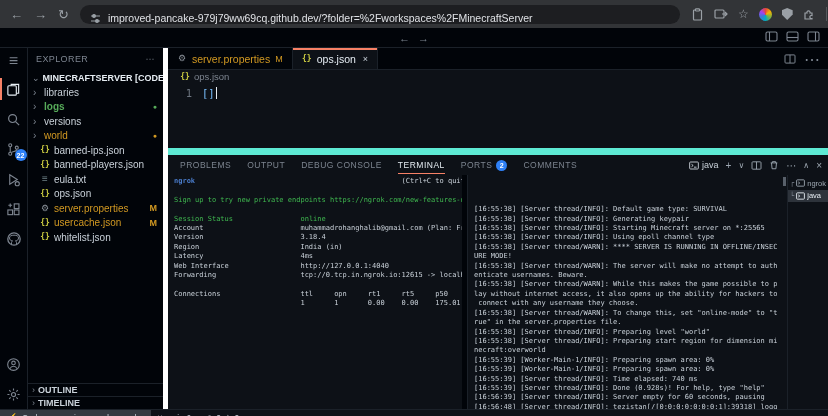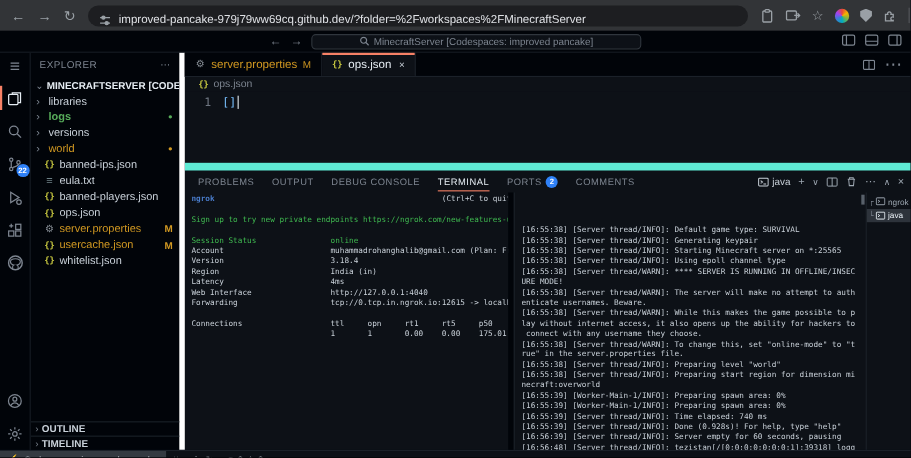--- a/index.html
+++ b/index.html
@@ -157,29 +157,20 @@
           </g>
       </svg>
       <span class="vdiv"></span>
 
     </div>
   </div>
 
   <div class="titlebar">
     <span class="tb-arrow">←</span>
     <span class="tb-arrow">→</span>
-    <div class="searchpill">
-      <svg class="cic" width="9" height="9" viewBox="0 0 10 10">
-        <g stroke="#7d8590" stroke-width="1.2" fill="none">
-            <circle cx="4" cy="4" r="3"></circle>
-            <line x1="6.3" y1="6.3" x2="9" y2="9"></line>
-          </g>
-      </svg>
-      <span>MinecraftServer [Codespaces: improved pancake]</span>
-    </div>
     <div class="tb-right">
       <svg class="cic" width="13" height="11" viewBox="0 0 13 11">
         <g stroke="#7d8590" stroke-width="1.1" fill="none">
             <rect x="1" y="1" width="11" height="9" rx="1.5"></rect>
             <line x1="4.5" y1="1" x2="4.5" y2="10"></line>
           </g>
       </svg>
       <svg class="cic" width="13" height="11" viewBox="0 0 13 11">
         <g stroke="#7d8590" stroke-width="1.1" fill="none">
             <rect x="1" y="1" width="11" height="9" rx="1.5"></rect>
@@ -297,26 +288,26 @@
           <div class="exp-row">
             <span class="chev">›</span>
             <span class="exp-label c-yellow">world</span>
             <span class="exp-badge dot c-yellow">●</span>
           </div>
           <div class="exp-row">
             <span class="fi fi-json"></span>
             <span class="exp-label">banned-ips.json</span>
           </div>
           <div class="exp-row">
+            <span class="fi fi-json"></span>
+            <span class="exp-label">banned-players.json</span>
+          </div>
+          <div class="exp-row">
             <span class="fi fi-txt"></span>
             <span class="exp-label">eula.txt</span>
-          </div>
-          <div class="exp-row">
-            <span class="fi fi-json"></span>
-            <span class="exp-label">banned-players.json</span>
           </div>
           <div class="exp-row">
             <span class="fi fi-json"></span>
             <span class="exp-label">ops.json</span>
           </div>
           <div class="exp-row">
             <span class="fi fi-gear"></span>
             <span class="exp-label c-yellow">server.properties</span>
             <span class="exp-badge c-yellow">M</span>
           </div>

